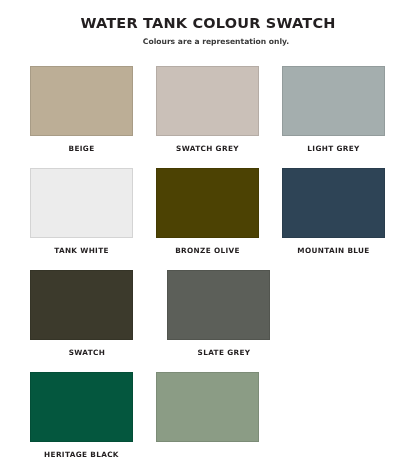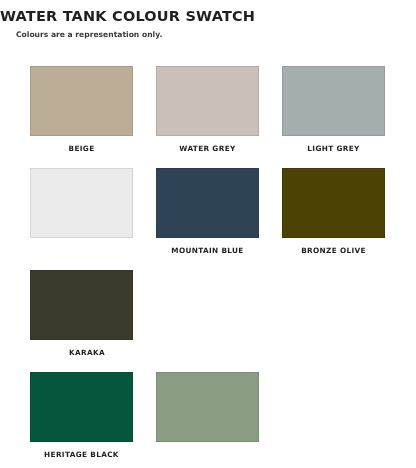--- a/index.html
+++ b/index.html
@@ -14,21 +14,22 @@
     color: #231f20;
     overflow: hidden;
   }
   .page {
     position: relative;
     width: 416px;
     height: 468px;
     box-sizing: border-box;
   }
   .header {
-    padding-top: 7px;
+    text-align: center;
+    padding-top: 14px;
   }
   .title {
     font-size: 14.5px;
     font-weight: bold;
     letter-spacing: 0.2px;
     color: #231f20;
     margin: 0;
     line-height: 18px;
   }
   .subtitle {
@@ -93,46 +94,51 @@
 
   <div class="grid">
 
     <div class="row">
       <div class="cell">
         <div class="chip" style="background-color: rgb(188, 174, 150);"></div>
         <span class="swatch-label">BEIGE</span>
       </div>
       <div class="cell">
         <div class="chip" style="background-color: rgb(202, 192, 184);"></div>
-        <span class="swatch-label">WATER GREY</span>
+        <span class="swatch-label">SWATCH GREY</span>
       </div>
       <div class="cell">
         <div class="chip" style="background-color: rgb(164, 174, 174);"></div>
         <span class="swatch-label">LIGHT GREY</span>
       </div>
     </div>
 
     <div class="row">
       <div class="cell">
         <div class="chip" style="background-color: rgb(236, 236, 236);"></div>
+        <span class="swatch-label">TANK WHITE</span>
+      </div>
+      <div class="cell">
+        <div class="chip" style="background-color: rgb(76, 66, 3);"></div>
+        <span class="swatch-label">BRONZE OLIVE</span>
       </div>
       <div class="cell">
         <div class="chip" style="background-color: rgb(46, 68, 86);"></div>
         <span class="swatch-label">MOUNTAIN BLUE</span>
-      </div>
-      <div class="cell">
-        <div class="chip" style="background-color: rgb(76, 66, 3);"></div>
-        <span class="swatch-label">BRONZE OLIVE</span>
       </div>
     </div>
 
     <div class="row">
       <div class="cell">
         <div class="chip" style="background-color: rgb(60, 58, 44);"></div>
-        <span class="swatch-label">KARAKA</span>
+        <span class="swatch-label">SWATCH</span>
+      </div>
+      <div class="cell">
+        <div class="chip" style="background-color: rgb(92, 95, 89);"></div>
+        <span class="swatch-label">SLATE GREY</span>
       </div>
     </div>
 
     <div class="row">
       <div class="cell">
         <div class="chip" style="background-color: rgb(4, 87, 62);"></div>
         <span class="swatch-label">HERITAGE BLACK</span>
       </div>
       <div class="cell">
         <div class="chip" style="background-color: rgb(139, 156, 133);"></div>

